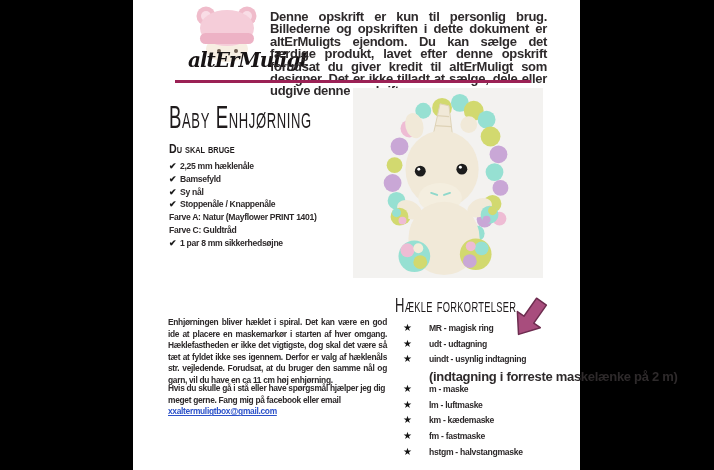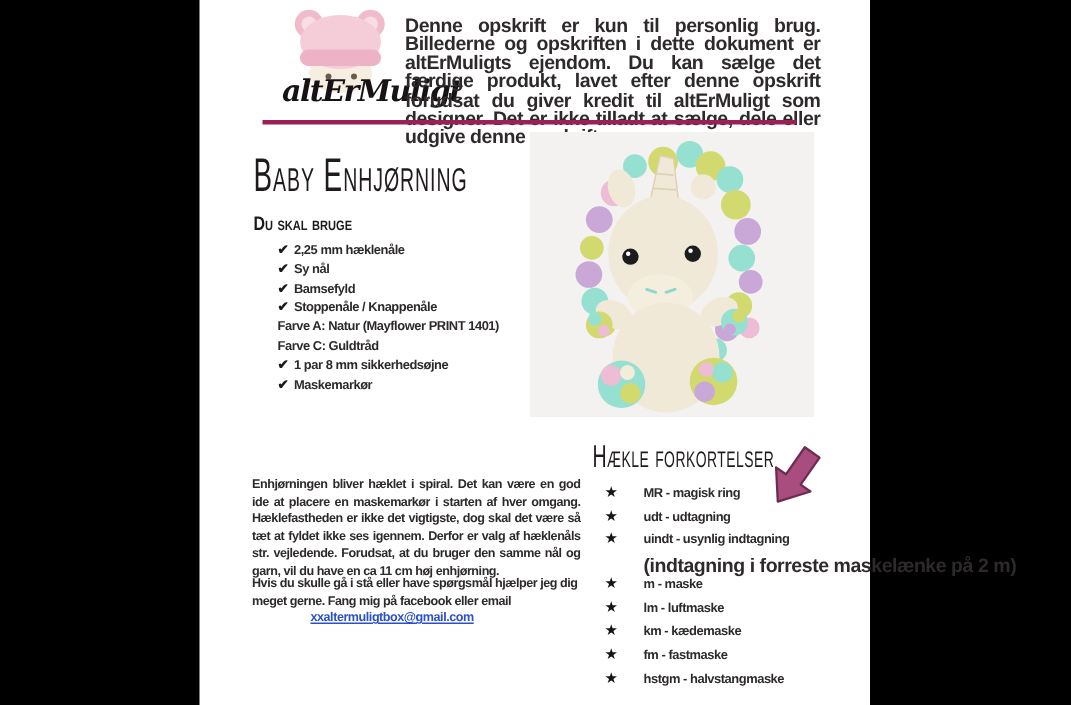--- a/index.html
+++ b/index.html
@@ -17,29 +17,29 @@
                color:#2e2a2b; text-align:justify; }
   .divider { position:absolute; left:42px; top:80px; width:356px; height:2.5px; background:#9b2155; }
 
   
   .title { position:absolute; left:36px; top:100px; font-size:30px; font-variant:small-caps;
            color:#1f1b1c; letter-spacing:1px; white-space:nowrap;
            transform:scale(0.62,1.05); transform-origin:left top; }
   .subheading { position:absolute; left:36px; top:141px; font-size:13px; font-weight:bold;
                 font-variant:small-caps; color:#1f1b1c; letter-spacing:0;
                 transform:scaleX(0.82); transform-origin:left top; white-space:nowrap; }
-  .materials { position:absolute; left:36px; top:160px; width:230px;margin-left:16px; }
+  .materials { position:absolute; left:36px; top:160px; width:230px; }
   .mat-row { height:12.8px; line-height:12.8px; font-size:8.6px; font-weight:bold;
              letter-spacing:-0.3px; color:#2e2a2b; white-space:nowrap; }
   .check { display:inline-block; width:11px; font-size:9px; color:#1a1a1a; }
   .para { position:absolute; left:35px; width:219px; font-size:8.4px; font-weight:bold;
           letter-spacing:-0.3px; line-height:11.6px; color:#2e2a2b; text-align:justify; }
   .para-1 { top:317px; }
   .para-2 { top:383px; text-align:left; }
-  .email-link { color:#2b50c8; text-decoration:underline;margin-left:39px; }
+  .email-link { color:#2b50c8; text-decoration:underline; }
 
   
   .photo { position:absolute; left:220px; top:88px; width:190px; height:190px; }
 
   
   .abbr-heading { position:absolute; left:262px; top:293px; font-size:21px; font-variant:small-caps;
                   color:#1f1b1c; letter-spacing:0.5px; white-space:nowrap;
                   transform:scale(0.62,1.0); transform-origin:left top; }
   .abbr-arrow { position:absolute; left:377px; top:296px; width:40px; height:44px; }
   .abbr-list { position:absolute; left:270px; top:322px; width:170px; }
@@ -70,27 +70,26 @@
   <div class="copyright">Denne opskrift er kun til personlig brug. Billederne og opskriften i dette dokument er altErMuligts ejendom. Du kan sælge det færdige produkt, lavet efter denne opskrift  forudsat du giver kredit til  altErMuligt som designer. Det er ikke tilladt at sælge, dele eller udgive denne opskrift.</div>
 
   <div class="divider"></div>
 
   <div class="title">Baby Enhjørning</div>
 
   <div class="subheading">Du skal bruge</div>
 
   <div class="materials">
     <div class="mat-row"><span class="check">✔</span><span>2,25 mm hæklenåle</span></div>
+    <div class="mat-row"><span class="check">✔</span><span>Bamsefyld</span></div>
     <div class="mat-row"><span class="check">✔</span><span>Sy nål</span></div>
-    <div class="mat-row"><span class="check">✔</span><span>Bamsefyld</span></div>
     <div class="mat-row"><span class="check">✔</span><span>Stoppenåle / Knappenåle</span></div>
     <div class="mat-row">Farve A:  Natur  (Mayflower PRINT  1401)</div>
     <div class="mat-row">Farve C: Guldtråd</div>
     <div class="mat-row"><span class="check">✔</span><span>1 par 8 mm sikkerhedsøjne</span></div>
-    <div class="mat-row"><span class="check">✔</span><span>Maskemarkør</span></div>
   </div>
 
   <div class="para para-1">Enhjørningen bliver hæklet i spiral. Det kan være en god ide at placere en maskemarkør i starten af hver omgang. Hæklefastheden er ikke det vigtigste, dog skal det være så tæt at fyldet ikke ses igennem. Derfor er valg af hæklenåls str. vejledende. Forudsat, at du bruger den samme nål og garn, vil du have en ca 11 cm høj enhjørning.</div>
 
   <div class="para para-2"><span>Hvis du skulle gå i stå eller have spørgsmål hjælper jeg dig meget gerne. Fang mig på facebook eller email </span><a href="#" class="email-link">xxaltermuligtbox@gmail.com</a></div>
 
   <svg class="photo" viewBox="0 0 192 192">
     <rect width="192" height="192" fill="#f3f2f0"></rect>
 
     <circle cx="90" cy="20" r="10" fill="#d2d96f"></circle>

